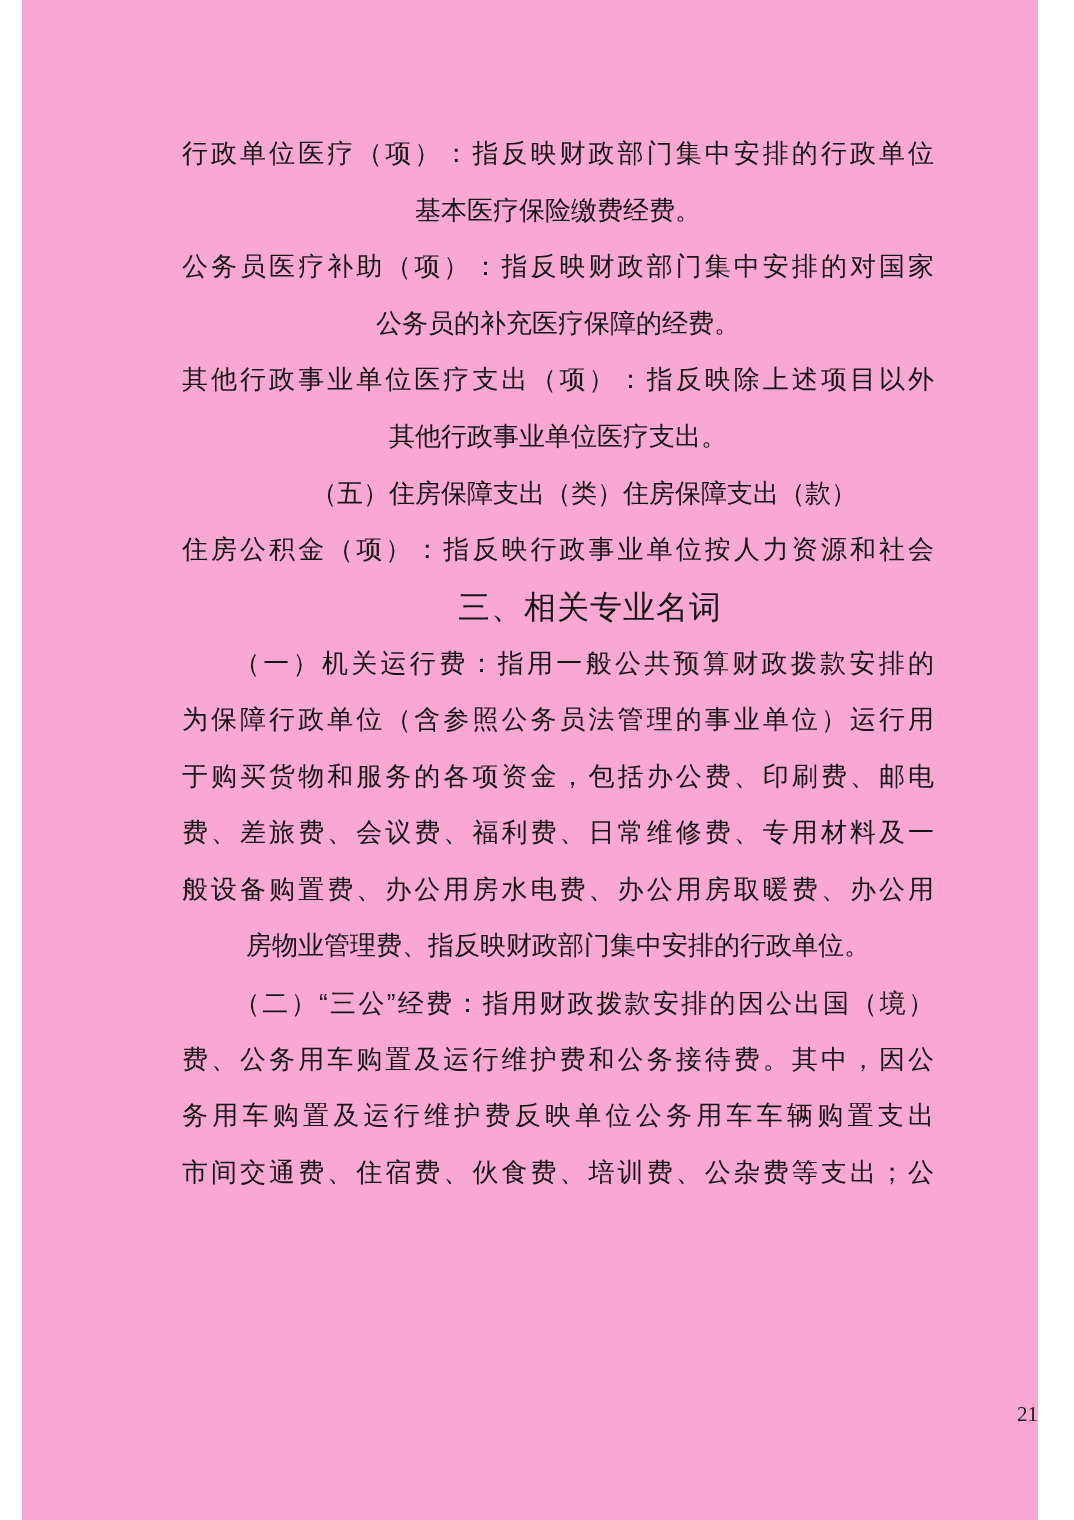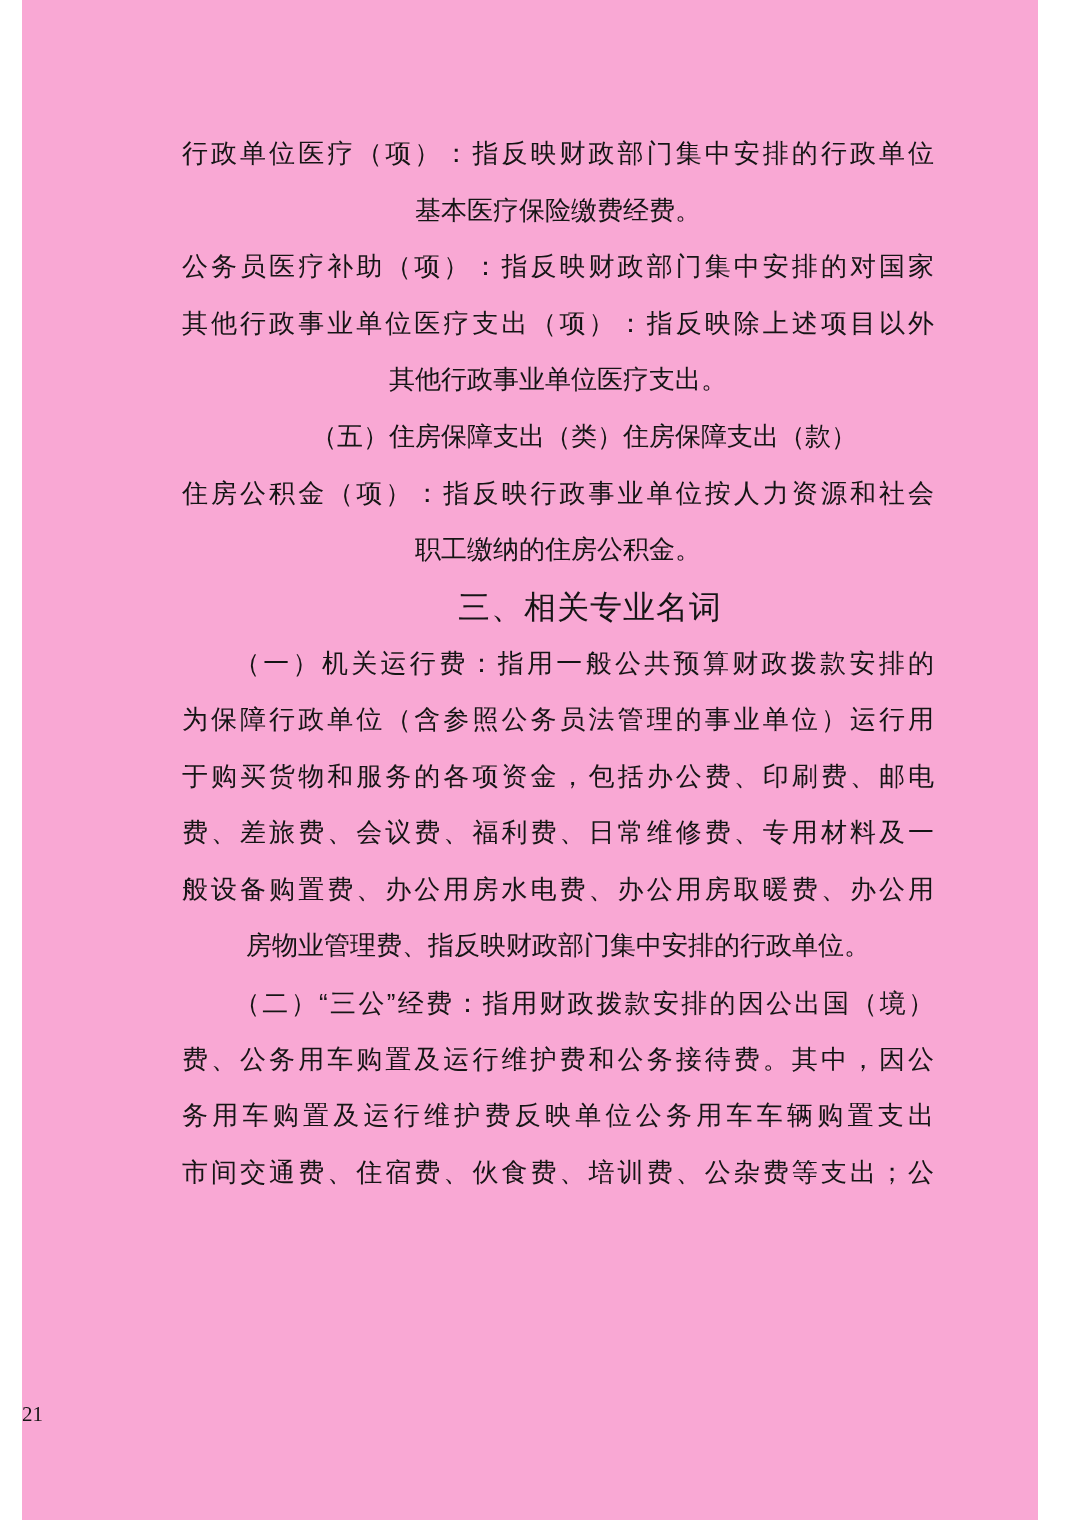--- a/index.html
+++ b/index.html
@@ -50,40 +50,40 @@
   
   .term {
     font-family: "Liberation Sans", "DejaVu Sans", sans-serif;
     font-weight: 400;
   }
   .pageno {
     position: absolute;
     left: 0;
     top: 1402px;
     width: 100%;
-    text-align: left;
+    text-align: right;
     font-size: 21px;
     font-family: "Liberation Serif", "DejaVu Serif", serif;
     color: #151515;
   }
 </style>
 </head>
 <body>
 
 <div class="page">
   <div class="textblock">
 
     <div class="line j">行政单位医疗（项）：指反映财政部门集中安排的行政单位</div>
     <div class="line">基本医疗保险缴费经费。</div>
     <div class="line j">公务员医疗补助（项）：指反映财政部门集中安排的对国家</div>
+    <div class="line">公务员的补充医疗保障的经费。</div>
     <div class="line j">其他行政事业单位医疗支出（项）：指反映除上述项目以外</div>
     <div class="line">其他行政事业单位医疗支出。</div>
     <div class="line indent">（五）住房保障支出（类）住房保障支出（款）</div>
     <div class="line j">住房公积金（项）：指反映行政事业单位按人力资源和社会</div>
-    <div class="line">职工缴纳的住房公积金。</div>
 
     <div class="line heading indent">三、相关专业名词</div>
 
     <div class="line j indent">
       <span class="term">（一）机关运行费：</span><span>指用一般公共预算财政拨款安排的</span>
     </div>
     <div class="line j">为保障行政单位（含参照公务员法管理的事业单位）运行用</div>
     <div class="line j">于购买货物和服务的各项资金，包括办公费、印刷费、邮电</div>
     <div class="line j">费、差旅费、会议费、福利费、日常维修费、专用材料及一</div>
     <div class="line j">般设备购置费、办公用房水电费、办公用房取暖费、办公用</div>

